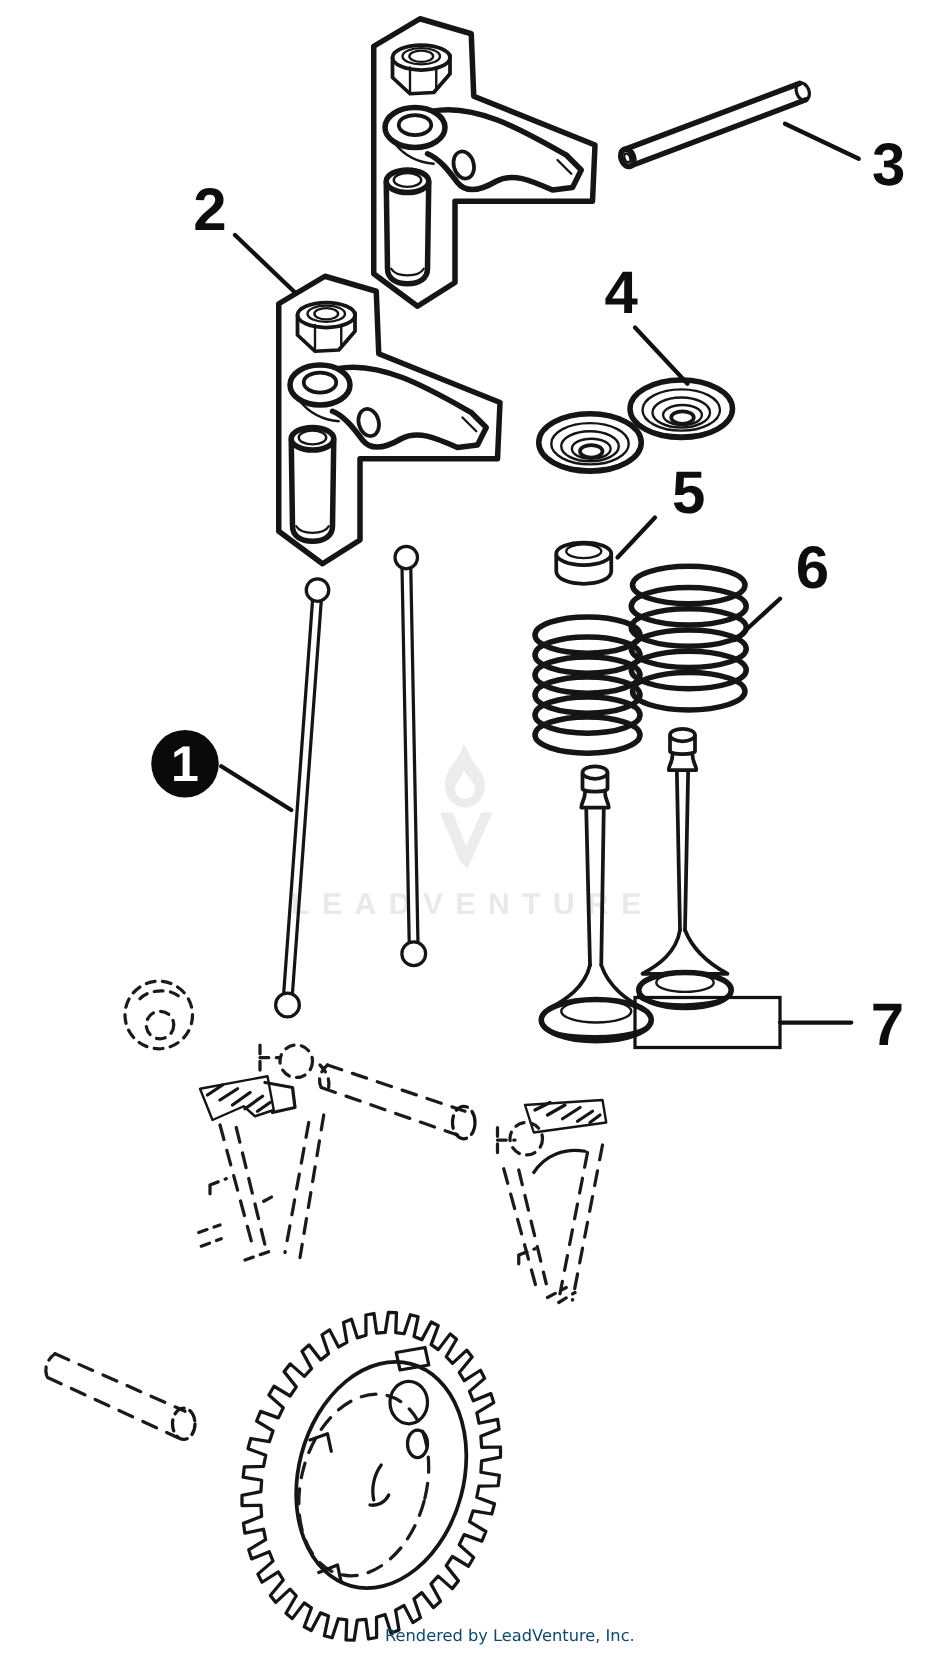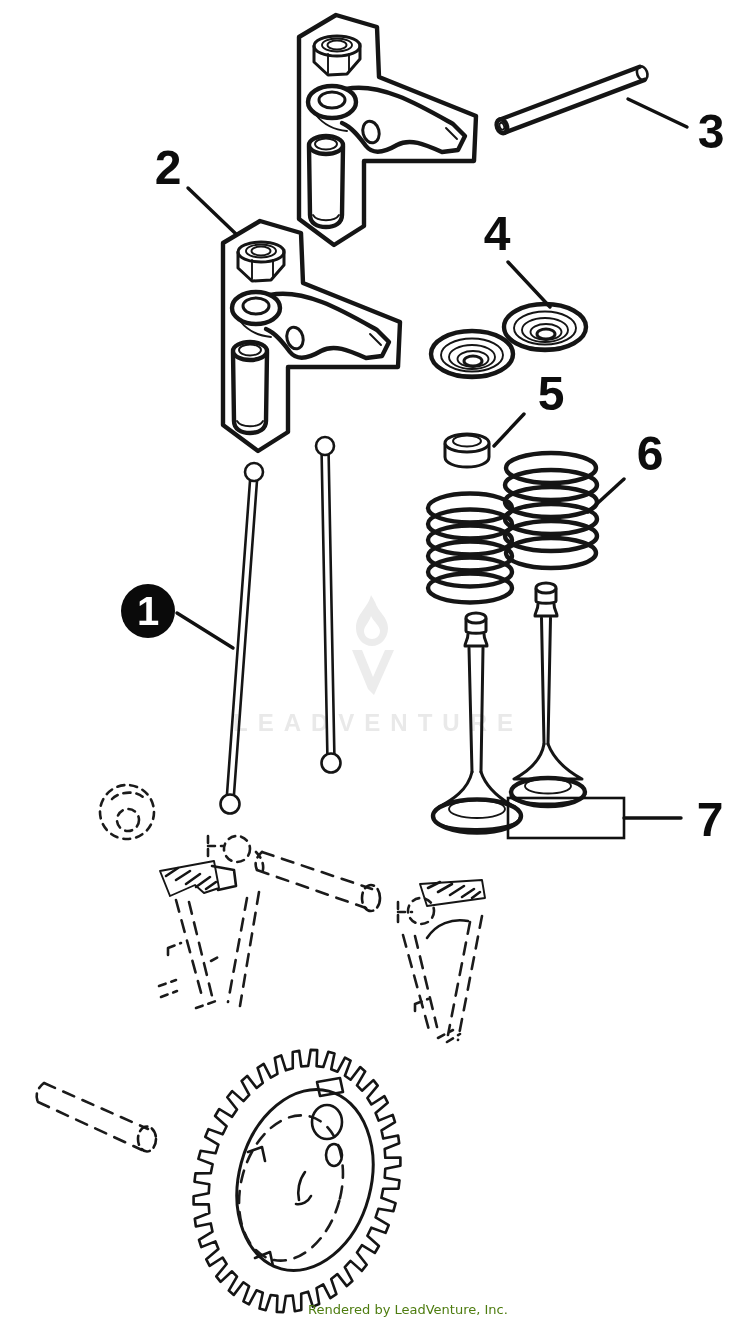--- a/index.html
+++ b/index.html
@@ -18,21 +18,21 @@
         stroke-linejoin:round;stroke-dasharray:12 9;}
   .dashf{stroke-dasharray:7 6;}
   .leader{fill:none;stroke:#111;stroke-width:3.4;stroke-linecap:round;}
   .num{font-family:"Liberation Sans",sans-serif;font-weight:bold;font-size:48px;fill:#0d0d0d;}
   .badge-num{font-family:"Liberation Sans",sans-serif;font-weight:bold;font-size:40px;fill:#ffffff;}
   .wm-text{font-family:"Liberation Sans",sans-serif;font-weight:bold;font-size:24px;
            fill:#e9e9e9;letter-spacing:10px;}
   .wm-logo{fill:#ececec;}
   .footer{
     position:absolute;left:308px;top:1302px;width:430px;
-    font-family:"DejaVu Sans",sans-serif;font-size:13px;color:#4d7c0f;
+    font-family:"DejaVu Sans",sans-serif;font-size:13px;color:#0c4a6e;
   }
 </style>
 </head>
 <body>
 
 <svg width="750" height="1325" viewBox="0 0 750 1325">
   <defs>
     <g id="rocker-asm">
       <path class="ln thick" d="M223,243 L260,221 L301,233 L303,283 L400,322 L398,367 L288,367 L288,432 L258,451 L223,425 Z"></path>
       <path class="ln" d="M238,252 L238,268 L252,281 L271,280 L284,265 L284,250"></path>

